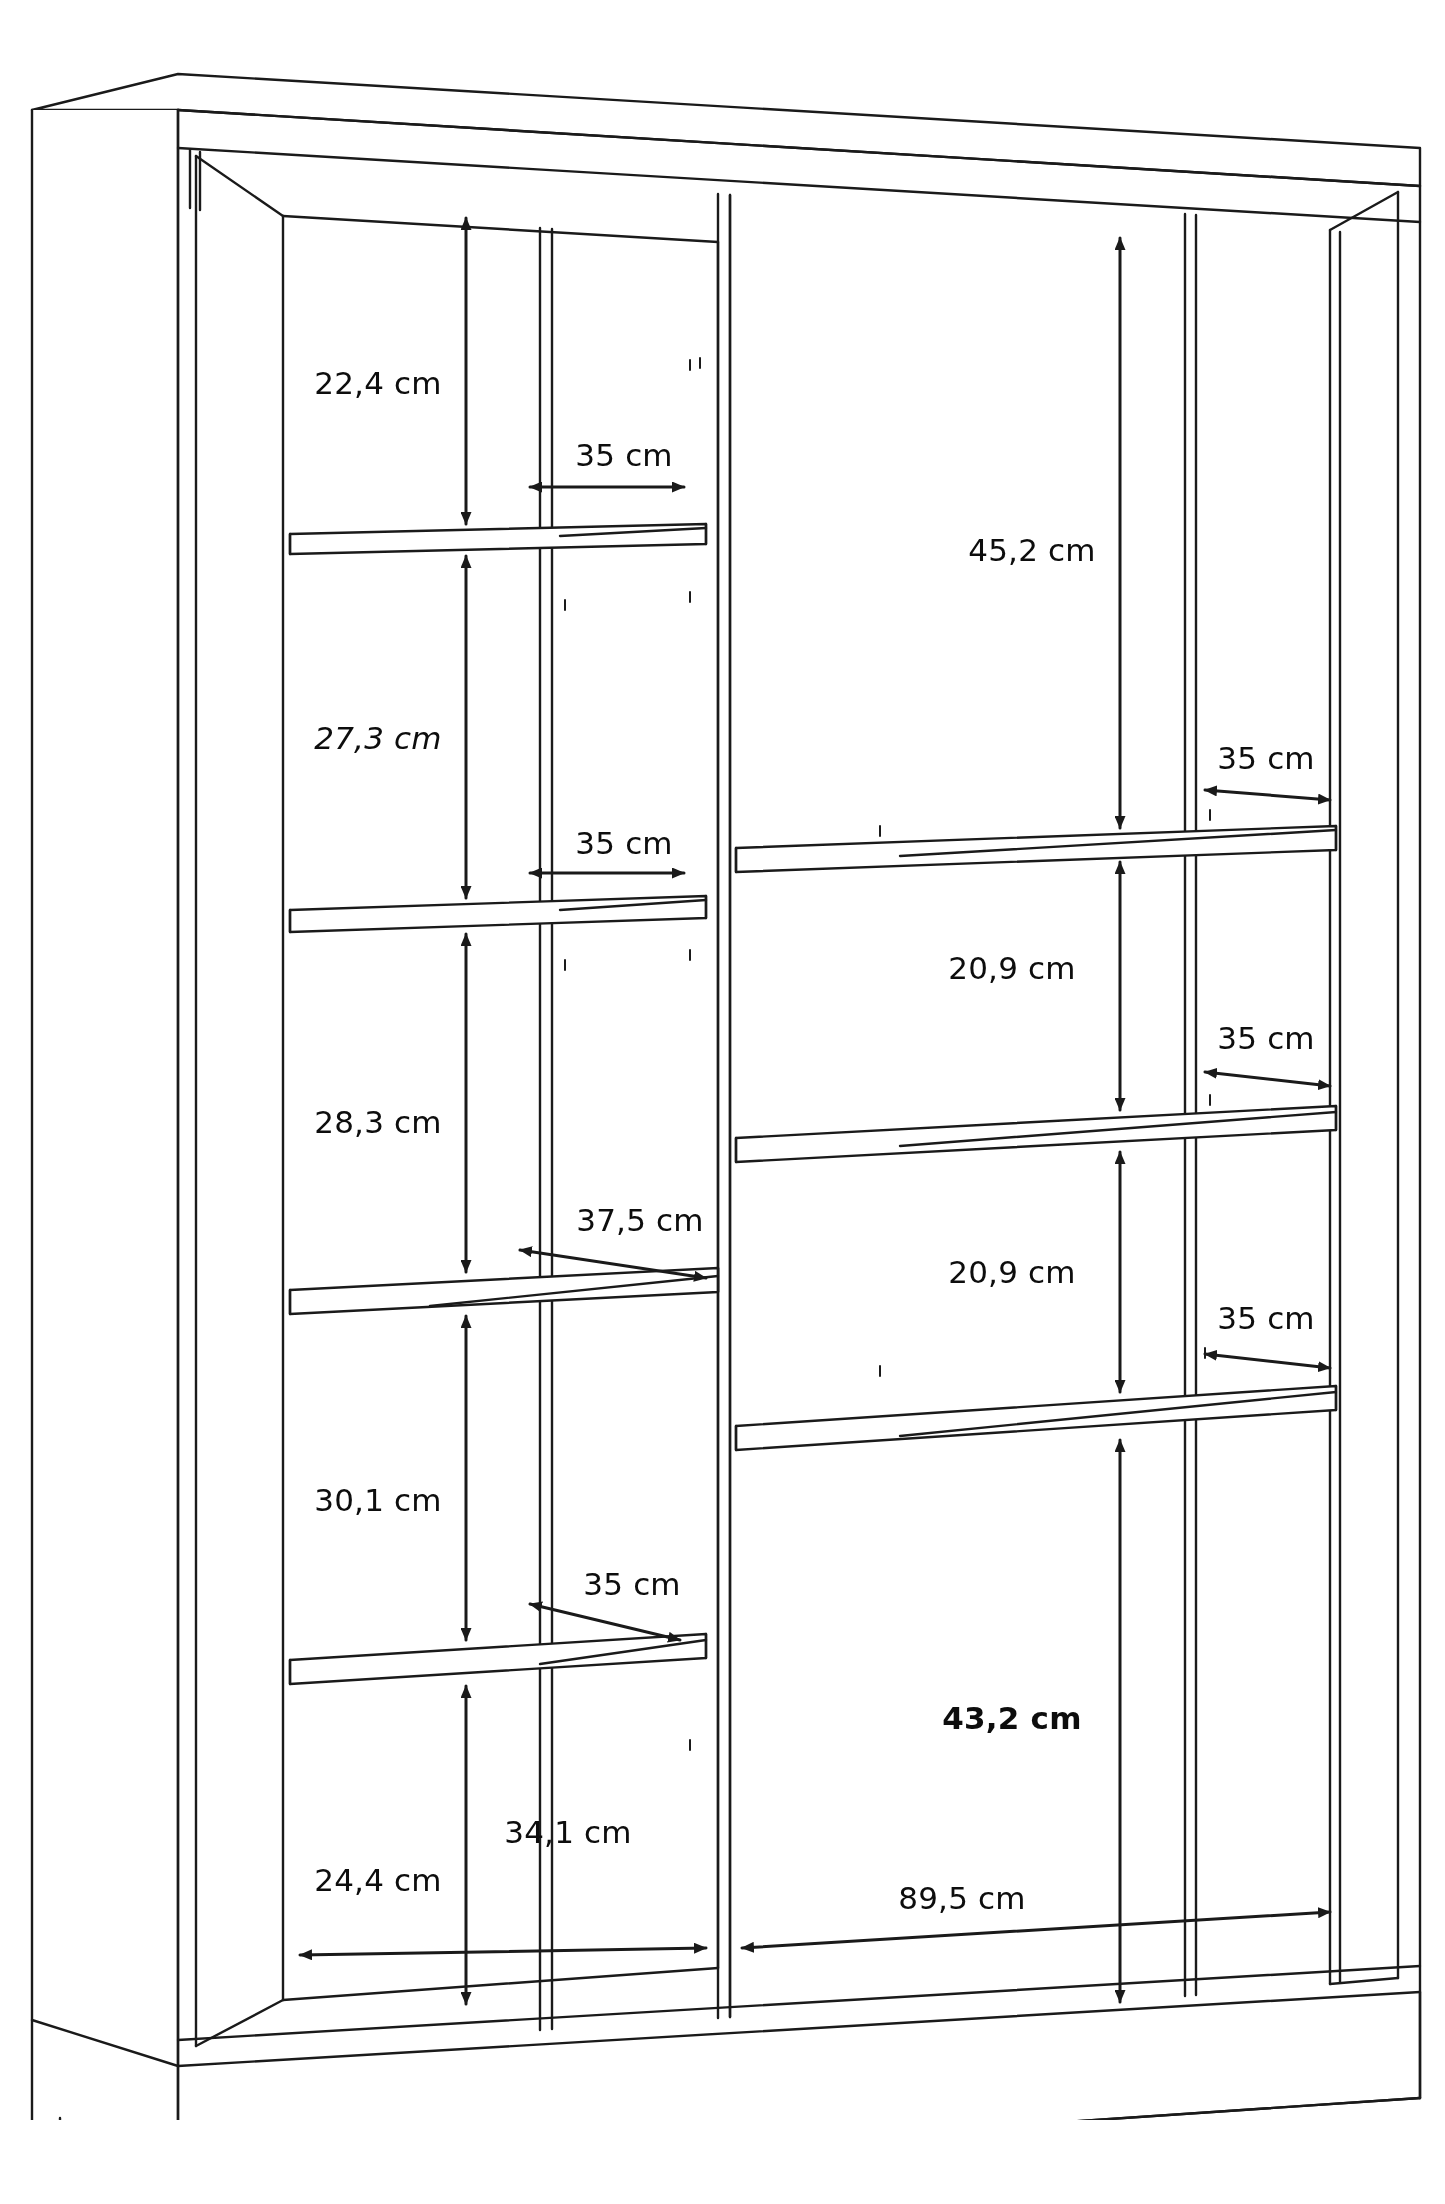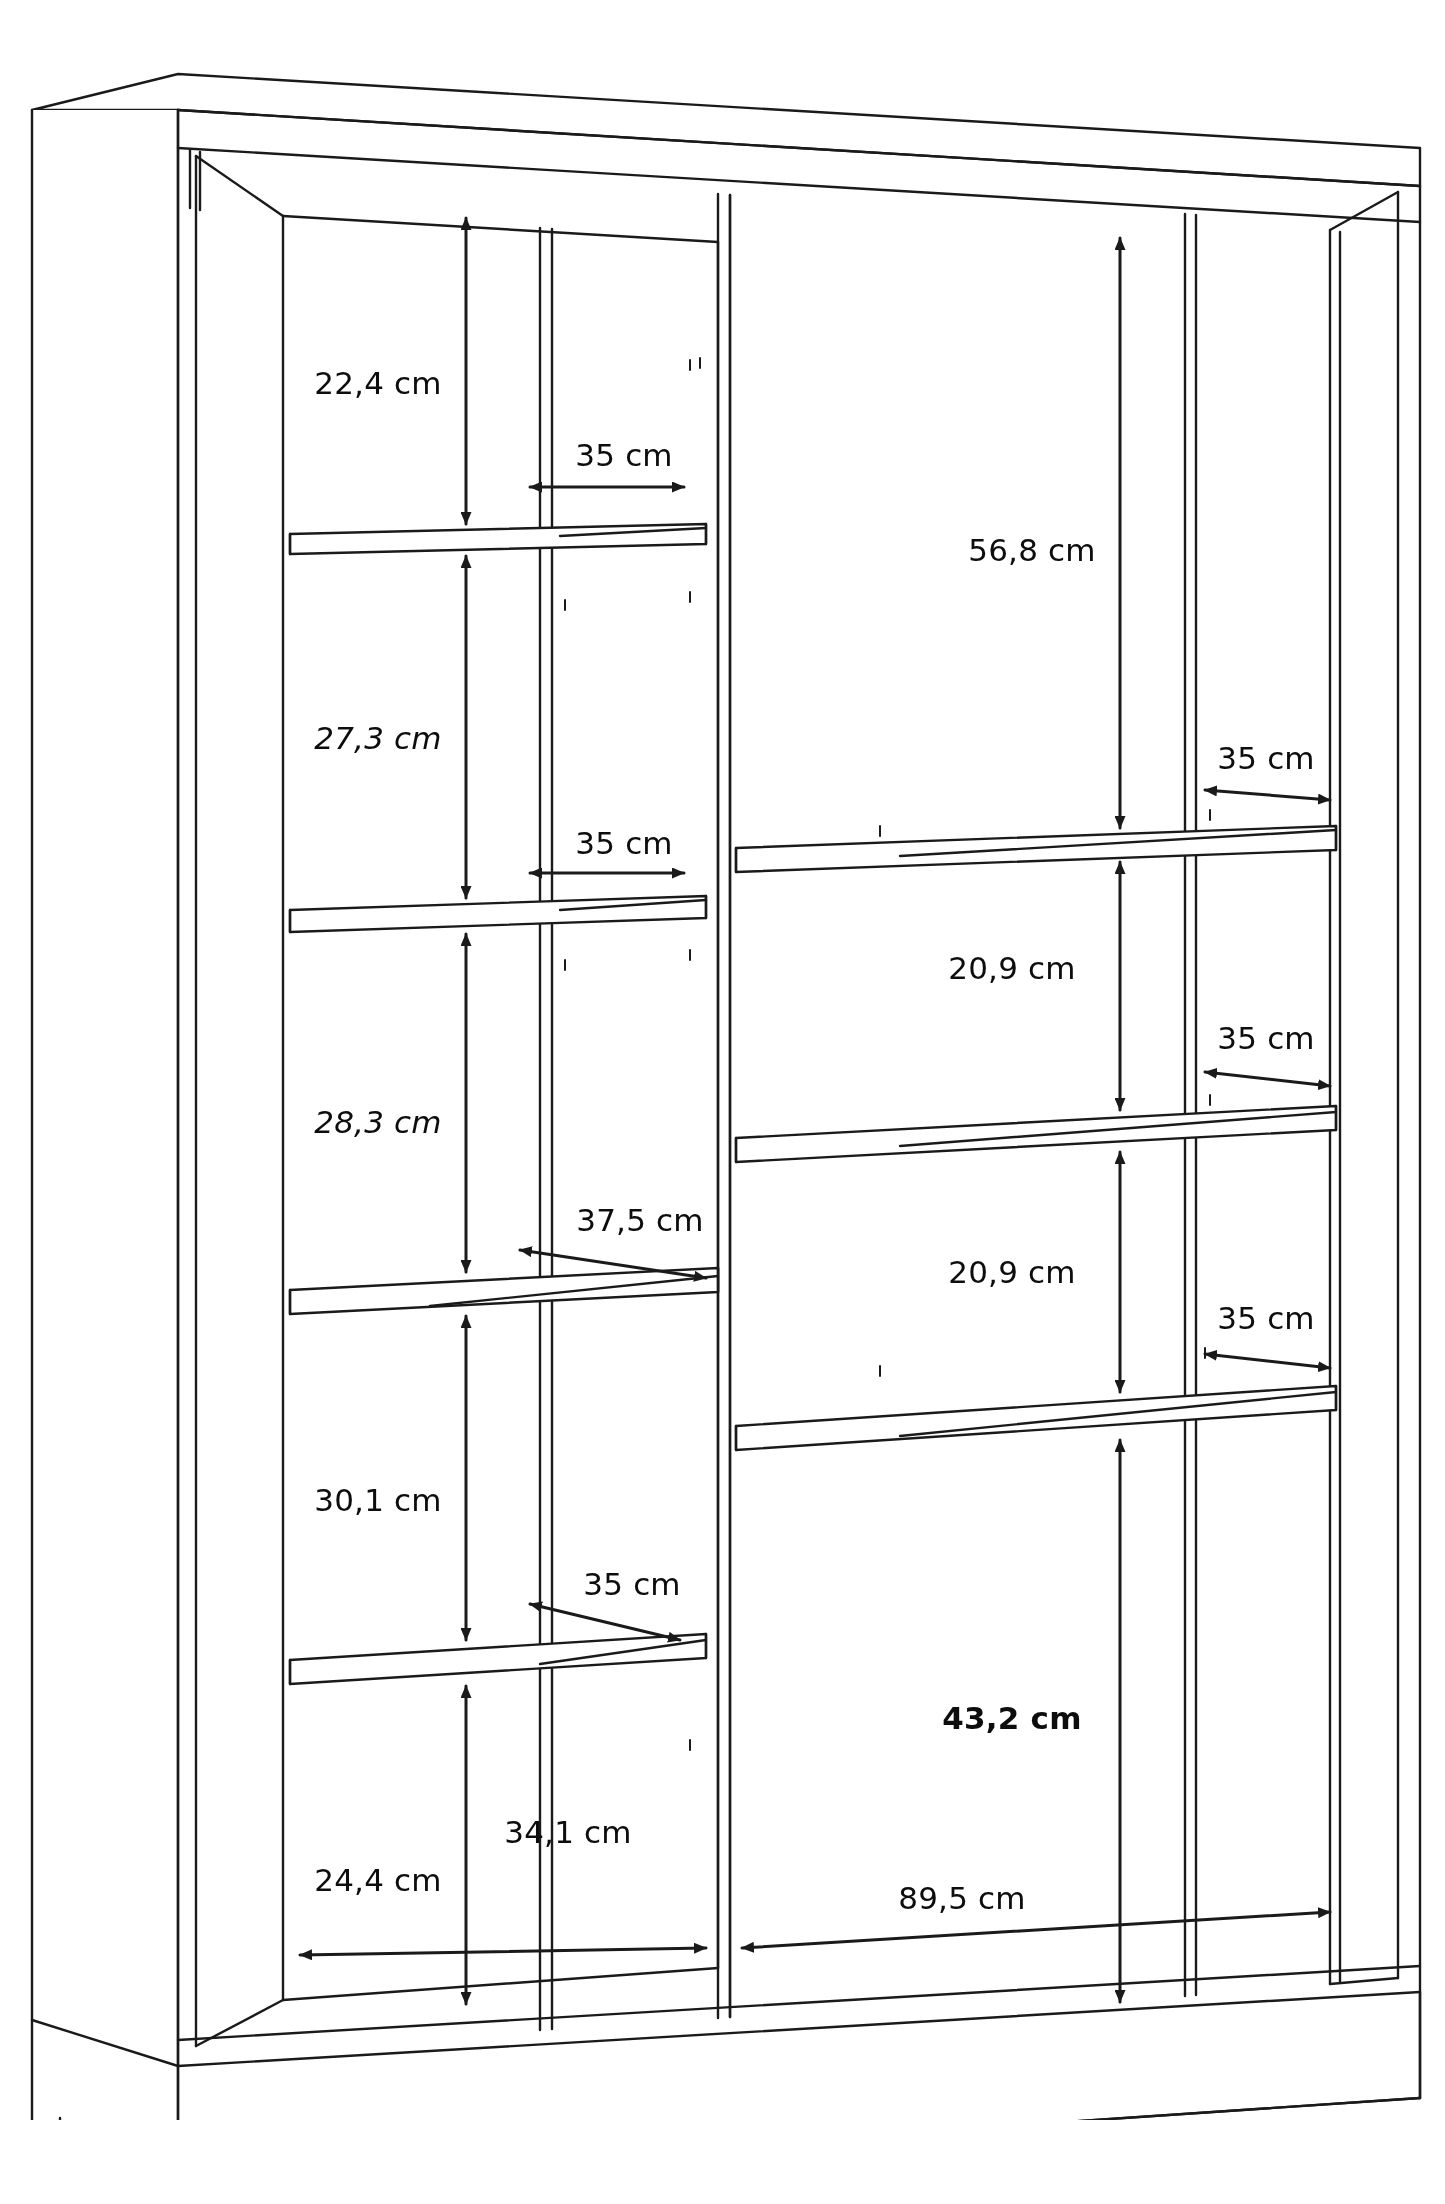--- a/index.html
+++ b/index.html
@@ -137,30 +137,30 @@
         <line x1="1205" y1="1354" x2="1330" y2="1368" marker-start="url(#ah-start)" marker-end="url(#ah)"></line>
 
         <line x1="300" y1="1955" x2="706" y2="1948" marker-start="url(#ah-start)" marker-end="url(#ah)"></line>
         <line x1="742" y1="1948" x2="1330" y2="1912" marker-start="url(#ah-start)" marker-end="url(#ah)"></line>
       </g>
     </g>
   </svg>
 
   <div class="dimlabel" style="left:378px;top:383px;">22,4 cm</div>
   <div class="dimlabel" style="left:378px;top:738px;font-style:italic;">27,3 cm</div>
-  <div class="dimlabel" style="left:378px;top:1122px;font-style:italic;">28,3 cm</div>
+  <div class="dimlabel" style="left:378px;top:1122px;">28,3 cm</div>
   <div class="dimlabel" style="left:378px;top:1500px;">30,1 cm</div>
   <div class="dimlabel" style="left:378px;top:1838px;margin-top:42px;">24,4 cm</div>
 
   <div class="dimlabel" style="left:624px;top:455px;">35 cm</div>
   <div class="dimlabel" style="left:624px;top:843px;">35 cm</div>
   <div class="dimlabel" style="left:640px;top:1220px;">37,5 cm</div>
   <div class="dimlabel" style="left:632px;top:1584px;">35 cm</div>
 
-  <div class="dimlabel" style="left:1032px;top:550px;">56,8 cm</div>
+  <div class="dimlabel" style="left:1032px;top:550px;">45,2 cm</div>
   <div class="dimlabel" style="left:1012px;top:968px;">20,9 cm</div>
   <div class="dimlabel" style="left:1012px;top:1272px;">20,9 cm</div>
   <div class="dimlabel" style="left:1012px;top:1718px;font-weight:bold;">43,2 cm</div>
 
   <div class="dimlabel" style="left:1266px;top:758px;">35 cm</div>
   <div class="dimlabel" style="left:1266px;top:1038px;">35 cm</div>
   <div class="dimlabel" style="left:1266px;top:1318px;">35 cm</div>
 
   <div class="dimlabel" style="left:568px;top:1832px;">34,1 cm</div>
   <div class="dimlabel" style="left:962px;top:1898px;">89,5 cm</div>

